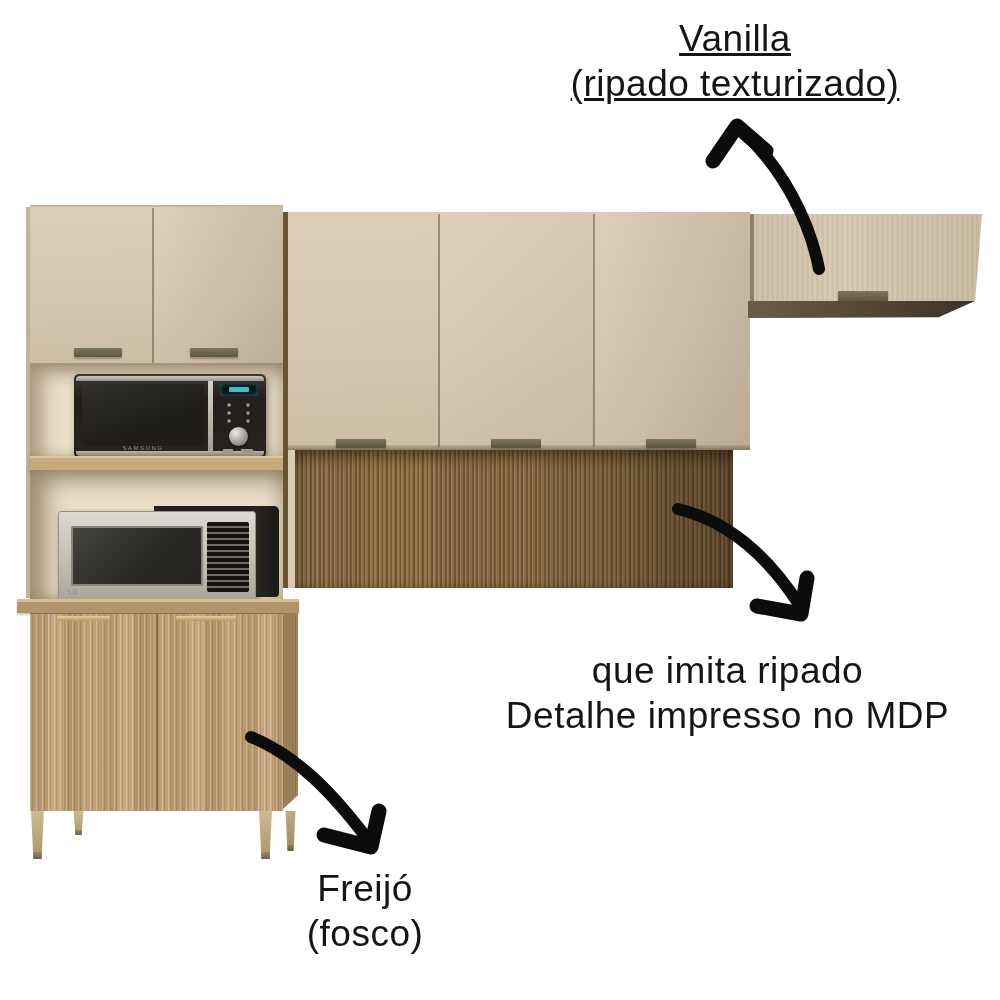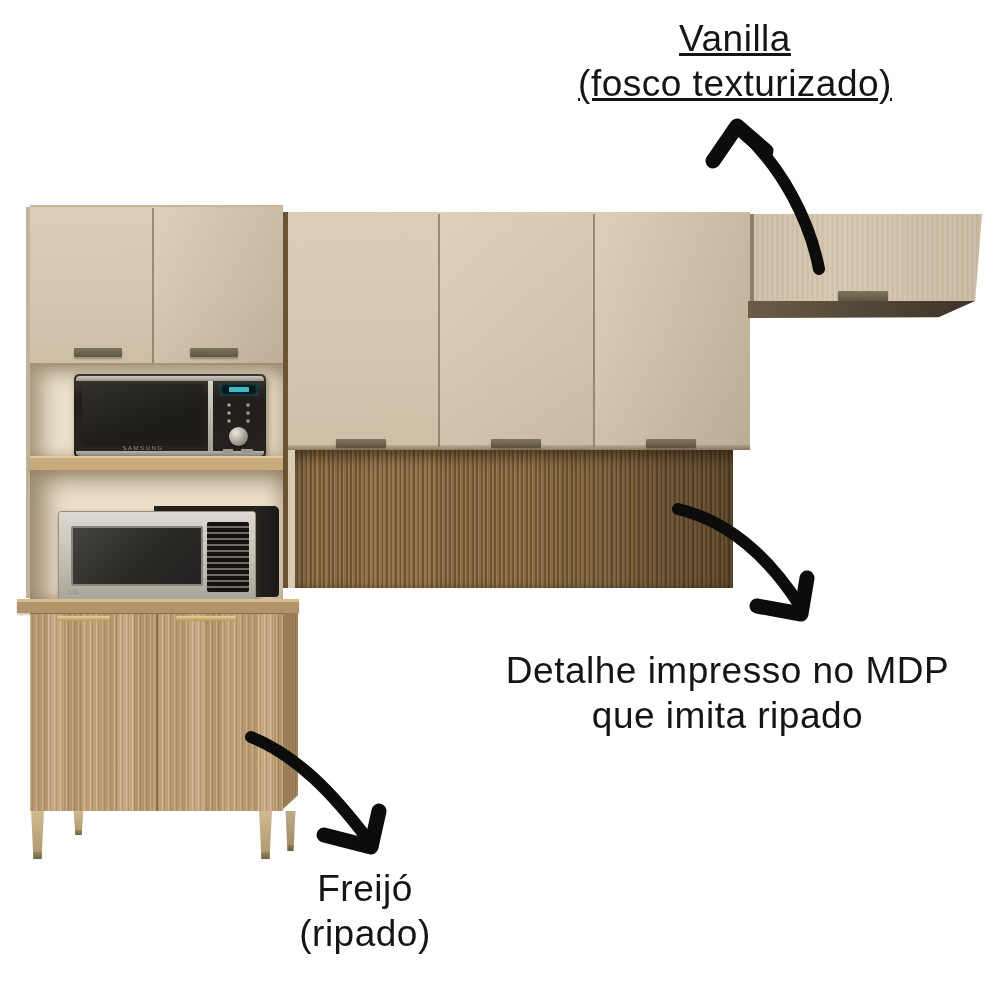--- a/index.html
+++ b/index.html
@@ -143,24 +143,24 @@
       <path d="M713,161 L737,126 L766,151" stroke-width="15"></path>
       <path d="M678,509 C728,521 768,556 800,606" stroke-width="12"></path>
       <path d="M757,606 L801,614 L807,578" stroke-width="15"></path>
       <path d="M251,737 C297,756 332,792 369,841" stroke-width="12"></path>
       <path d="M324,835 L371,847 L379,811" stroke-width="15"></path>
     </g>
   </svg>
 
   <div class="abs label" style="left:485px;top:16px;width:500px;text-decoration:underline;">
     <div>Vanilla</div>
-    <div>(fosco texturizado)</div>
+    <div>(ripado texturizado)</div>
   </div>
   <div class="abs label" style="left:470px;top:648px;width:515px;">
+    <div>que imita ripado</div>
     <div>Detalhe impresso no MDP</div>
-    <div>que imita ripado</div>
   </div>
   <div class="abs label" style="left:265px;top:866px;width:200px;">
     <div>Freijó</div>
-    <div>(ripado)</div>
+    <div>(fosco)</div>
   </div>
 
 </div>
 
 </body></html>

